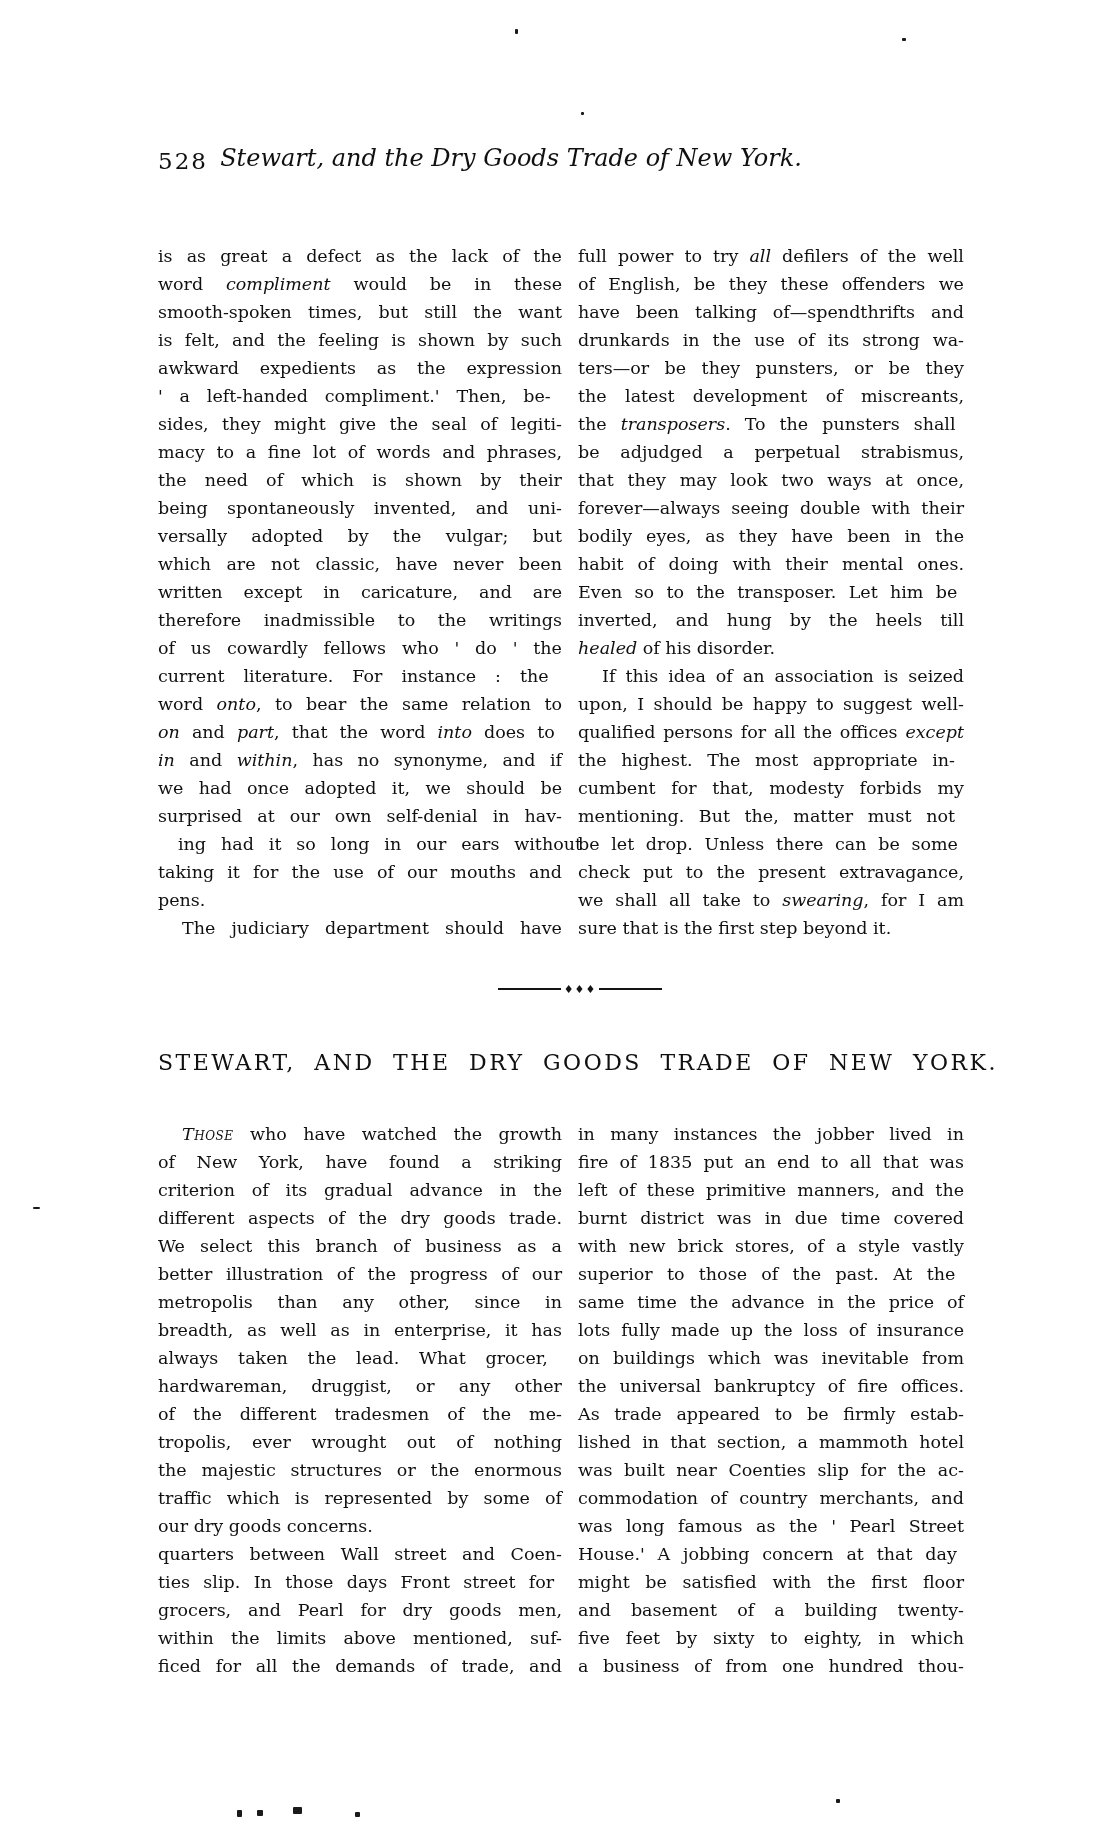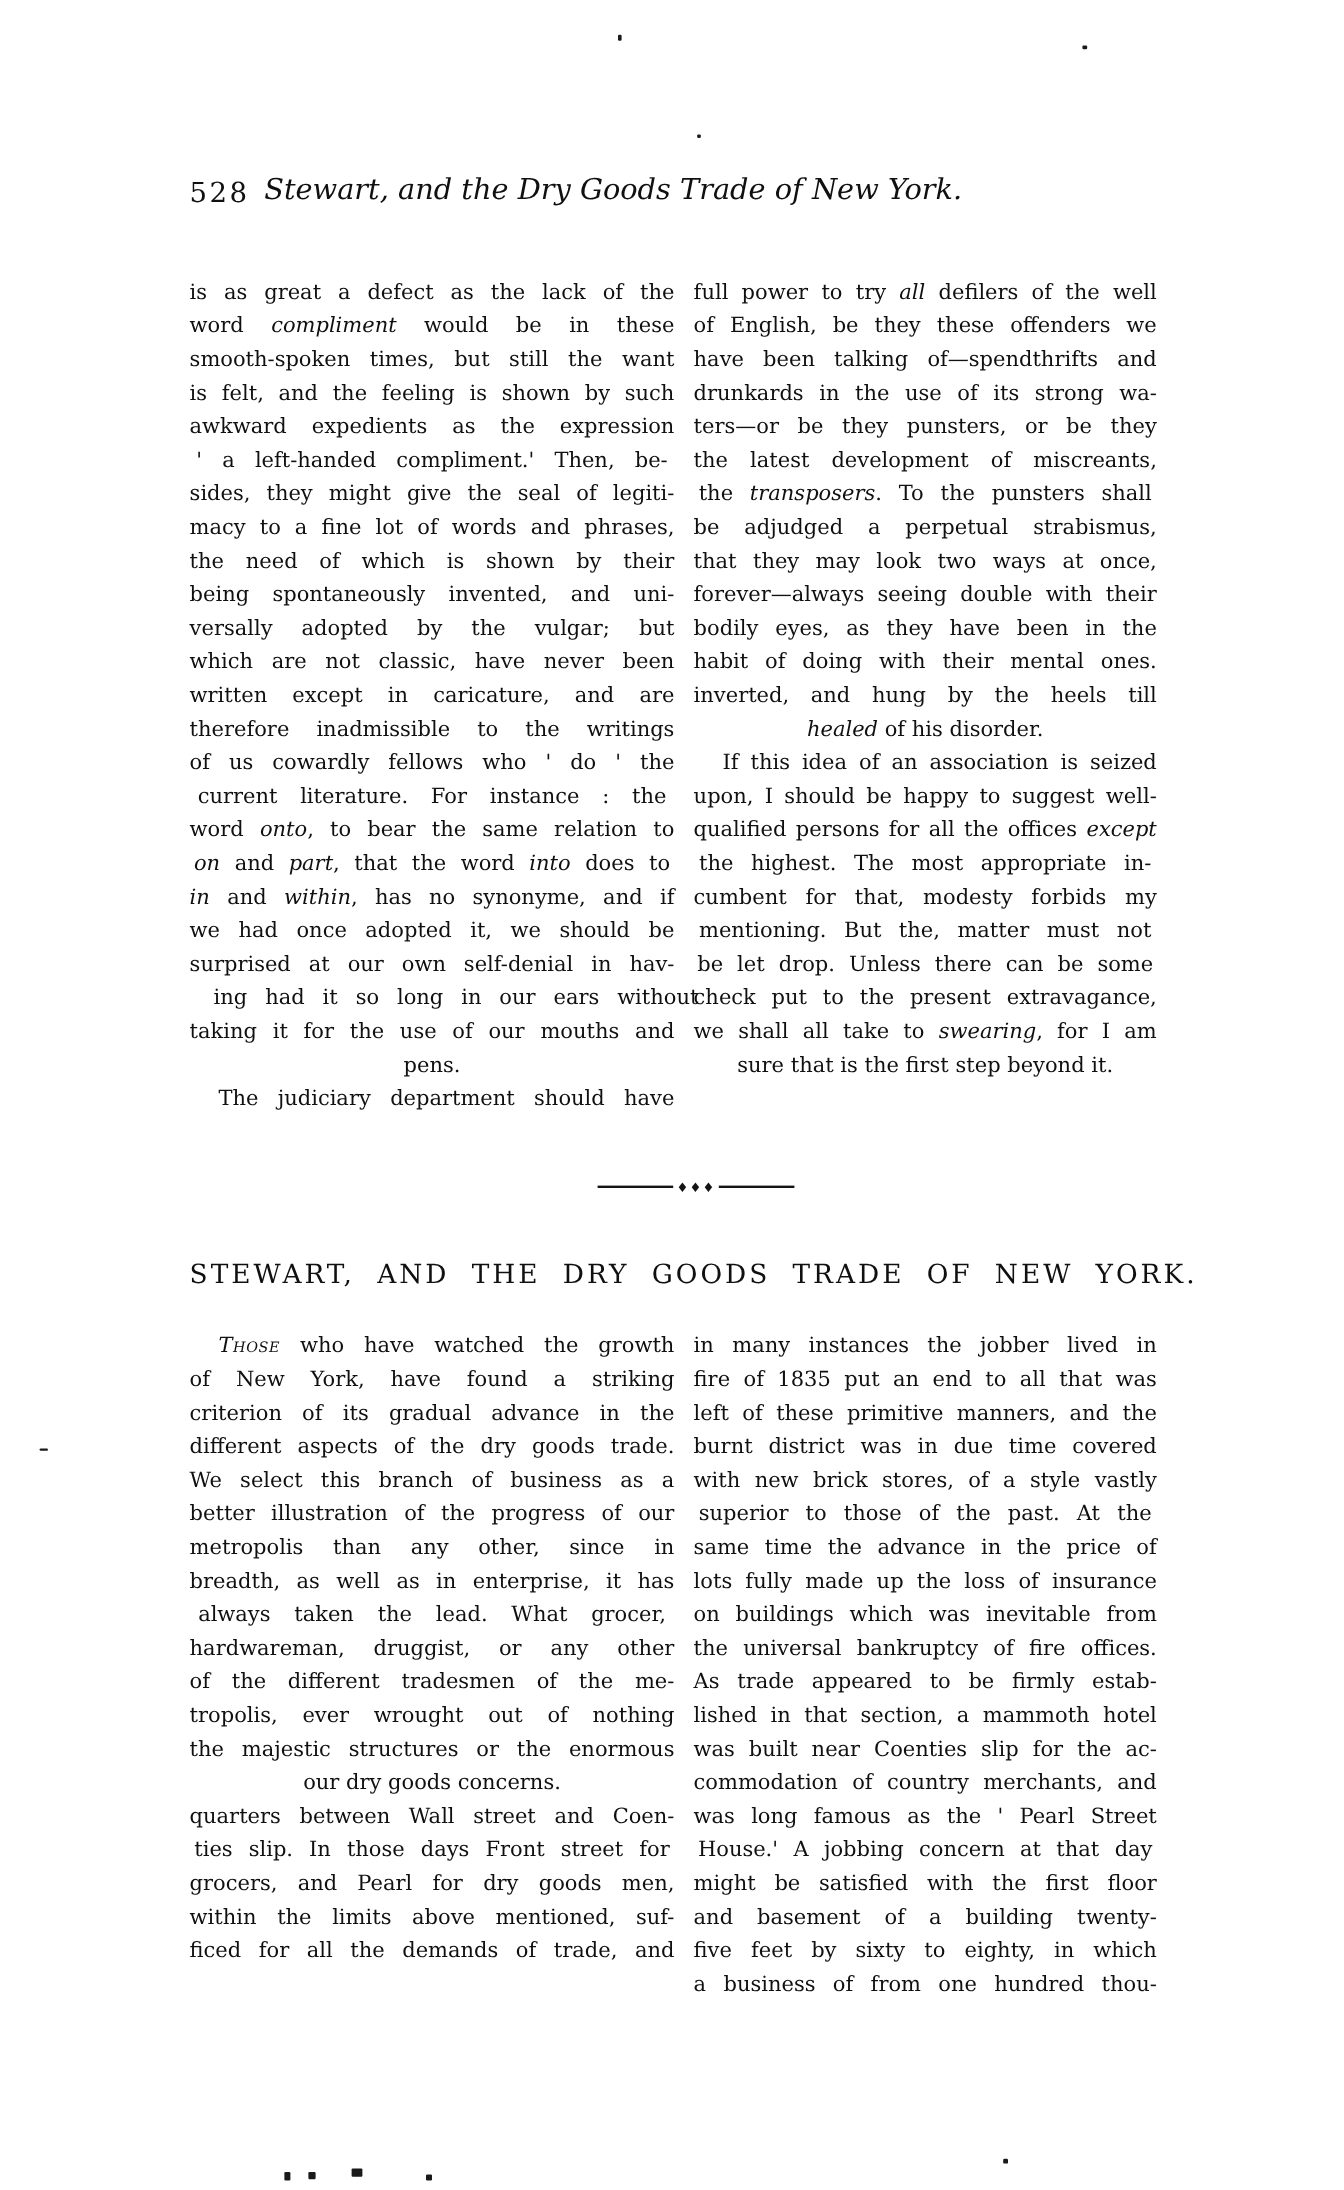--- a/index.html
+++ b/index.html
@@ -17,21 +17,21 @@
   .page-number{position:absolute;left:0;top:4px;font-size:23px;letter-spacing:2px;}
   .running-title{
     position:absolute;left:60px;right:160px;top:0;
     text-align:center;font-style:italic;font-size:24px;
     white-space:nowrap;
   }
   
   .text-section{position:absolute;left:158px;width:806px;}
   .section-1{top:226px;height:700px;}
   .section-2{top:1104px;height:588px;}
-  .col{position:absolute;top:4px;text-align:center;}
+  .col{position:absolute;top:16px;}
   .col.c0{left:0;width:404px;}
   .col.c1{left:420px;width:386px;}
   .line{
     height:28px;line-height:28px;font-size:17.5px;
     white-space:nowrap;overflow:visible;
   }
   .line.indent{padding-left:24px;}
   .line i{font-style:italic;}
   .sc{font-variant:small-caps;letter-spacing:0.5px;font-style:italic;}
   
@@ -94,20 +94,21 @@
         <div class="line" style="word-spacing: 10.42px;"><span class="lc">have been talking of—spendthrifts and</span></div>
         <div class="line" style="word-spacing: 7.41px;"><span class="lc">drunkards in the use of its strong wa-</span></div>
         <div class="line" style="word-spacing: 9.89px;"><span class="lc">ters—or be they punsters, or be they</span></div>
         <div class="line" style="word-spacing: 12.82px;"><span class="lc">the latest development of miscreants,</span></div>
         <div class="line" style="word-spacing: 8.43px;"><span class="lc">the <i>transposers</i>.  To the punsters shall</span></div>
         <div class="line" style="word-spacing: 15.16px;"><span class="lc">be adjudged a perpetual strabismus,</span></div>
         <div class="line" style="word-spacing: 8.1px;"><span class="lc">that they may look two ways at once,</span></div>
         <div class="line" style="word-spacing: 5.54px;"><span class="lc">forever—always seeing double with their</span></div>
         <div class="line" style="word-spacing: 8.47px;"><span class="lc">bodily eyes, as they have been in the</span></div>
         <div class="line" style="word-spacing: 8.46px;"><span class="lc">habit of doing with their mental ones.</span></div>
+        <div class="line" style="word-spacing: 6.73px;"><span class="lc">Even so to the transposer.  Let him be</span></div>
         <div class="line" style="word-spacing: 12.49px;"><span class="lc">inverted, and hung by the heels till</span></div>
         <div class="line end"><span class="lc"><i>healed</i> of his disorder.</span></div>
         <div class="line indent" style="word-spacing: 4.43px;"><span class="lc">If this idea of an association is seized</span></div>
         <div class="line" style="word-spacing: 3.83px;"><span class="lc">upon, I should be happy to suggest well-</span></div>
         <div class="line" style="word-spacing: 2.27px;"><span class="lc">qualified persons for all the offices <i>except</i></span></div>
         <div class="line" style="word-spacing: 9.05px;"><span class="lc">the highest.  The most appropriate in-</span></div>
         <div class="line" style="word-spacing: 10.1px;"><span class="lc">cumbent for that, modesty forbids my</span></div>
         <div class="line" style="word-spacing: 8.99px;"><span class="lc">mentioning.  But the, matter must not</span></div>
         <div class="line" style="word-spacing: 6.1px;"><span class="lc">be let drop.  Unless there can be some</span></div>
         <div class="line" style="word-spacing: 7.61px;"><span class="lc">check put to the present extravagance,</span></div>
@@ -132,20 +133,21 @@
         <div class="line" style="word-spacing: 7.78px;"><span class="lc">different aspects of the dry goods trade.</span></div>
         <div class="line" style="word-spacing: 9.61px;"><span class="lc">We select this branch of business as a</span></div>
         <div class="line" style="word-spacing: 8.02px;"><span class="lc">better illustration of the progress of our</span></div>
         <div class="line" style="word-spacing: 19.14px;"><span class="lc">metropolis than any other, since in</span></div>
         <div class="line" style="word-spacing: 8.09px;"><span class="lc">breadth, as well as in enterprise, it has</span></div>
         <div class="line" style="word-spacing: 14.23px;"><span class="lc">always taken the lead.  What grocer,</span></div>
         <div class="line" style="word-spacing: 18.5px;"><span class="lc">hardwareman, druggist, or any other</span></div>
         <div class="line" style="word-spacing: 12.53px;"><span class="lc">of the different tradesmen of the me-</span></div>
         <div class="line" style="word-spacing: 15.02px;"><span class="lc">tropolis, ever wrought out of nothing</span></div>
         <div class="line" style="word-spacing: 9.28px;"><span class="lc">the majestic structures or the enormous</span></div>
+        <div class="line" style="word-spacing: 9.51px;"><span class="lc">traffic which is represented by some of</span></div>
         <div class="line end"><span class="lc">our dry goods concerns.</span></div>
         <div class="line" style="word-spacing: 10.01px;"><span class="lc">quarters between Wall street and Coen-</span></div>
         <div class="line" style="word-spacing: 7.8px;"><span class="lc">ties slip.  In those days Front street for</span></div>
         <div class="line" style="word-spacing: 11.29px;"><span class="lc">grocers, and Pearl for dry goods men,</span></div>
         <div class="line" style="word-spacing: 11.63px;"><span class="lc">within the limits above mentioned, suf-</span></div>
         <div class="line" style="word-spacing: 9.06px;"><span class="lc">ficed for all the demands of trade, and</span></div>
       </div>
     <div class="col c1">
         <div class="line" style="word-spacing: 9.76px;"><span class="lc">in many instances the jobber lived in</span></div>
         <div class="line" style="word-spacing: 5.62px;"><span class="lc">fire of 1835 put an end to all that was</span></div>

